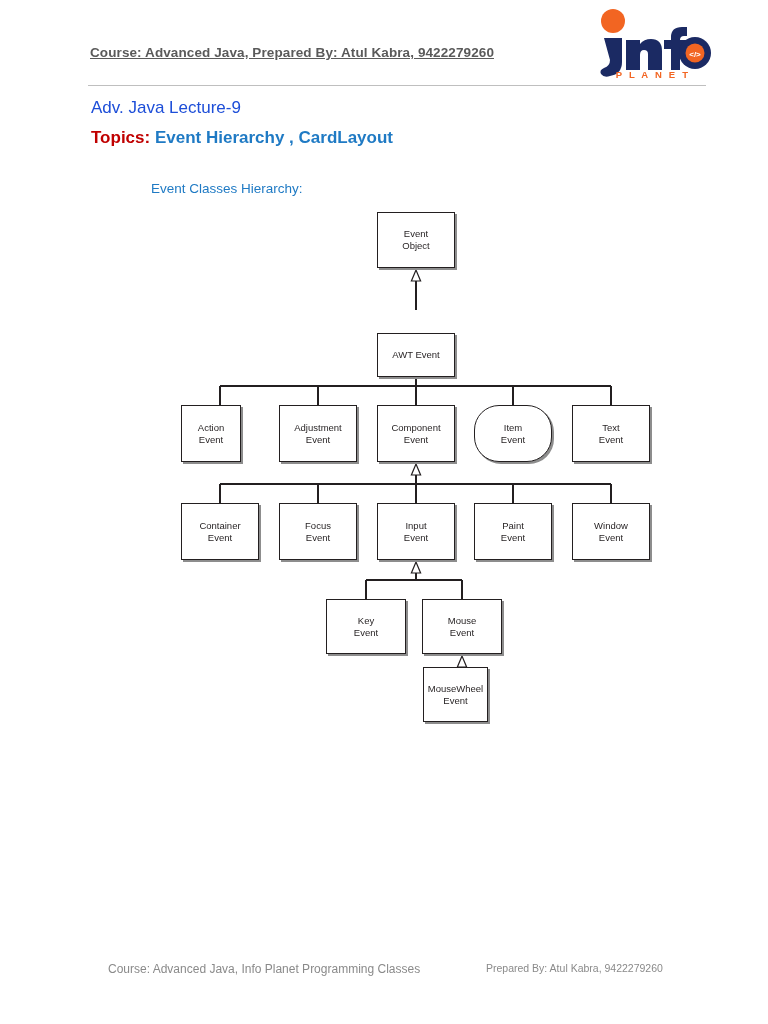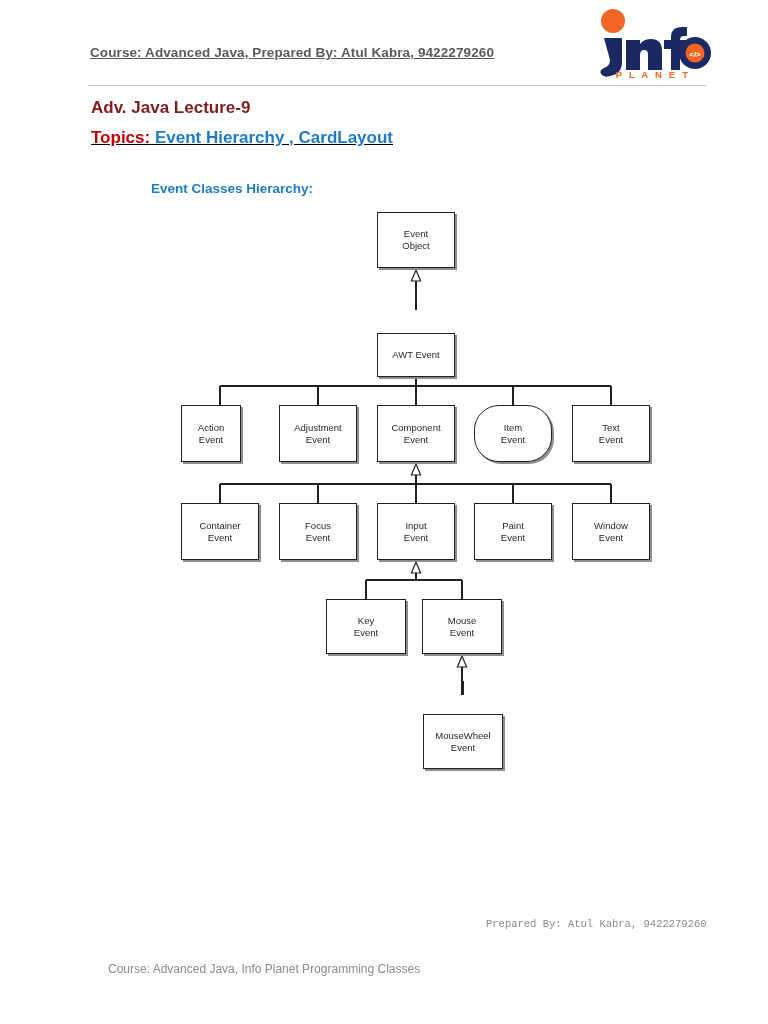--- a/index.html
+++ b/index.html
@@ -54,42 +54,41 @@
     height: 72px;
   }
   .logo svg { display: block; }
 
   
   .title-1 {
     position: absolute;
     left: 91px;
     top: 98px;
     font-size: 17px;
-    font-weight: bold;
-    color: #7f1d1d;
+    font-weight: normal;
+    color: #1d4ed8;
     white-space: nowrap;
   }
   .title-2 {
     position: absolute;
     left: 91px;
     top: 128px;
     font-size: 17px;
     font-weight: bold;
     white-space: nowrap;
-    text-decoration: underline;
   }
   .title-2 .lbl { color: #c00000; }
   .title-2 .val { color: #1f7ac4; }
 
   .section-label {
     position: absolute;
     left: 135px;
     top: 181px;
     font-size: 13.5px;
-    font-weight: bold;
+    font-weight: normal;
     color: #1f7ac4;
     white-space: nowrap;
     padding-left: 16px;
   }
 
   
   .diagram {
     position: absolute;
     left: 0;
     top: 0;
@@ -128,25 +127,24 @@
     position: absolute;
     left: 108px;
     top: 962px;
     font-size: 12px;
     color: #8a8a8a;
     white-space: nowrap;
   }
   .footer-right {
     position: absolute;
     left: 486px;
-    top: 918px;
+    top: 962px;
     font-size: 10.5px;
     color: #8a8a8a;
     white-space: nowrap;
-    font-family: Liberation Mono, monospace;
   }
 </style>
 </head>
 <body>
 
 <div class="page">
 
   <div class="header-line">Course: Advanced Java, Prepared By: Atul Kabra, 9422279260</div>
   <div class="header-rule"></div>
 
@@ -259,21 +257,21 @@
 Event</span>
         </div>
         <div class="node" style="left: 326px; top: 599px; width: 80px; height: 55px;">
           <span>Key
 Event</span>
         </div>
         <div class="node" style="left: 422px; top: 599px; width: 80px; height: 55px;">
           <span>Mouse
 Event</span>
         </div>
-        <div class="node" style="left: 423px; top: 714px; width: 80px; height: 55px;">
+        <div class="node" style="left: 423px; top: 667px; width: 65px; height: 55px;">
           <span>MouseWheel
 Event</span>
         </div>
       </div>
   </div>
 
   <div class="footer-left">Course: Advanced Java, Info Planet Programming Classes</div>
   <div class="footer-right">Prepared By: Atul Kabra, 9422279260</div>
 
 </div>

